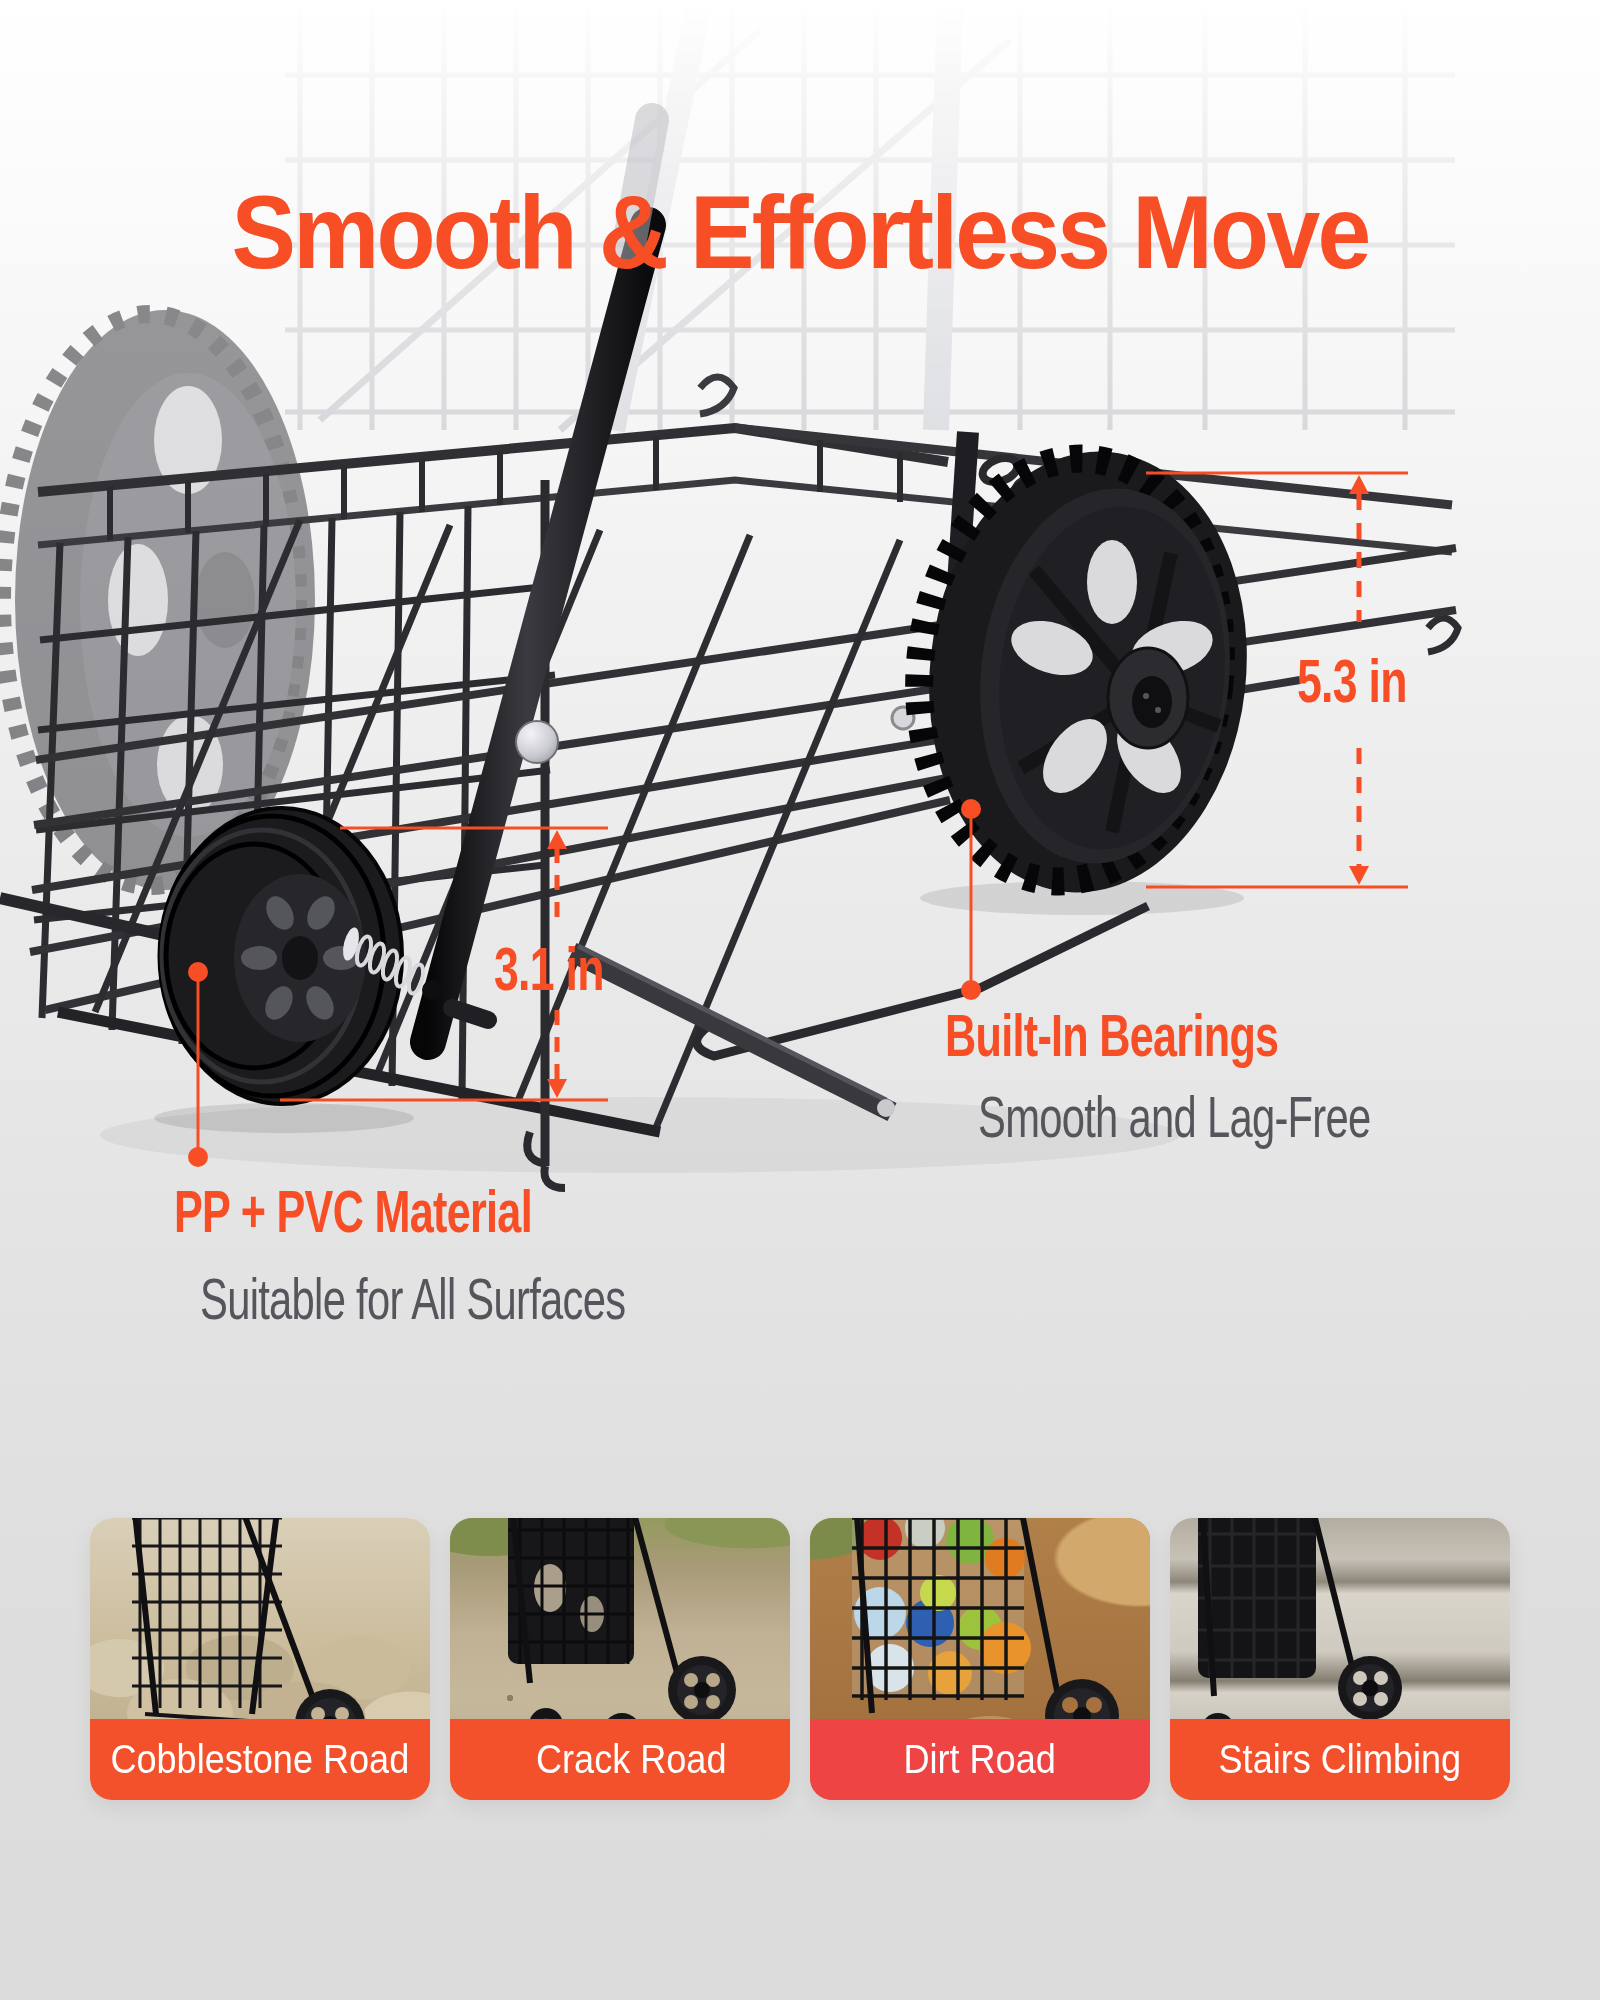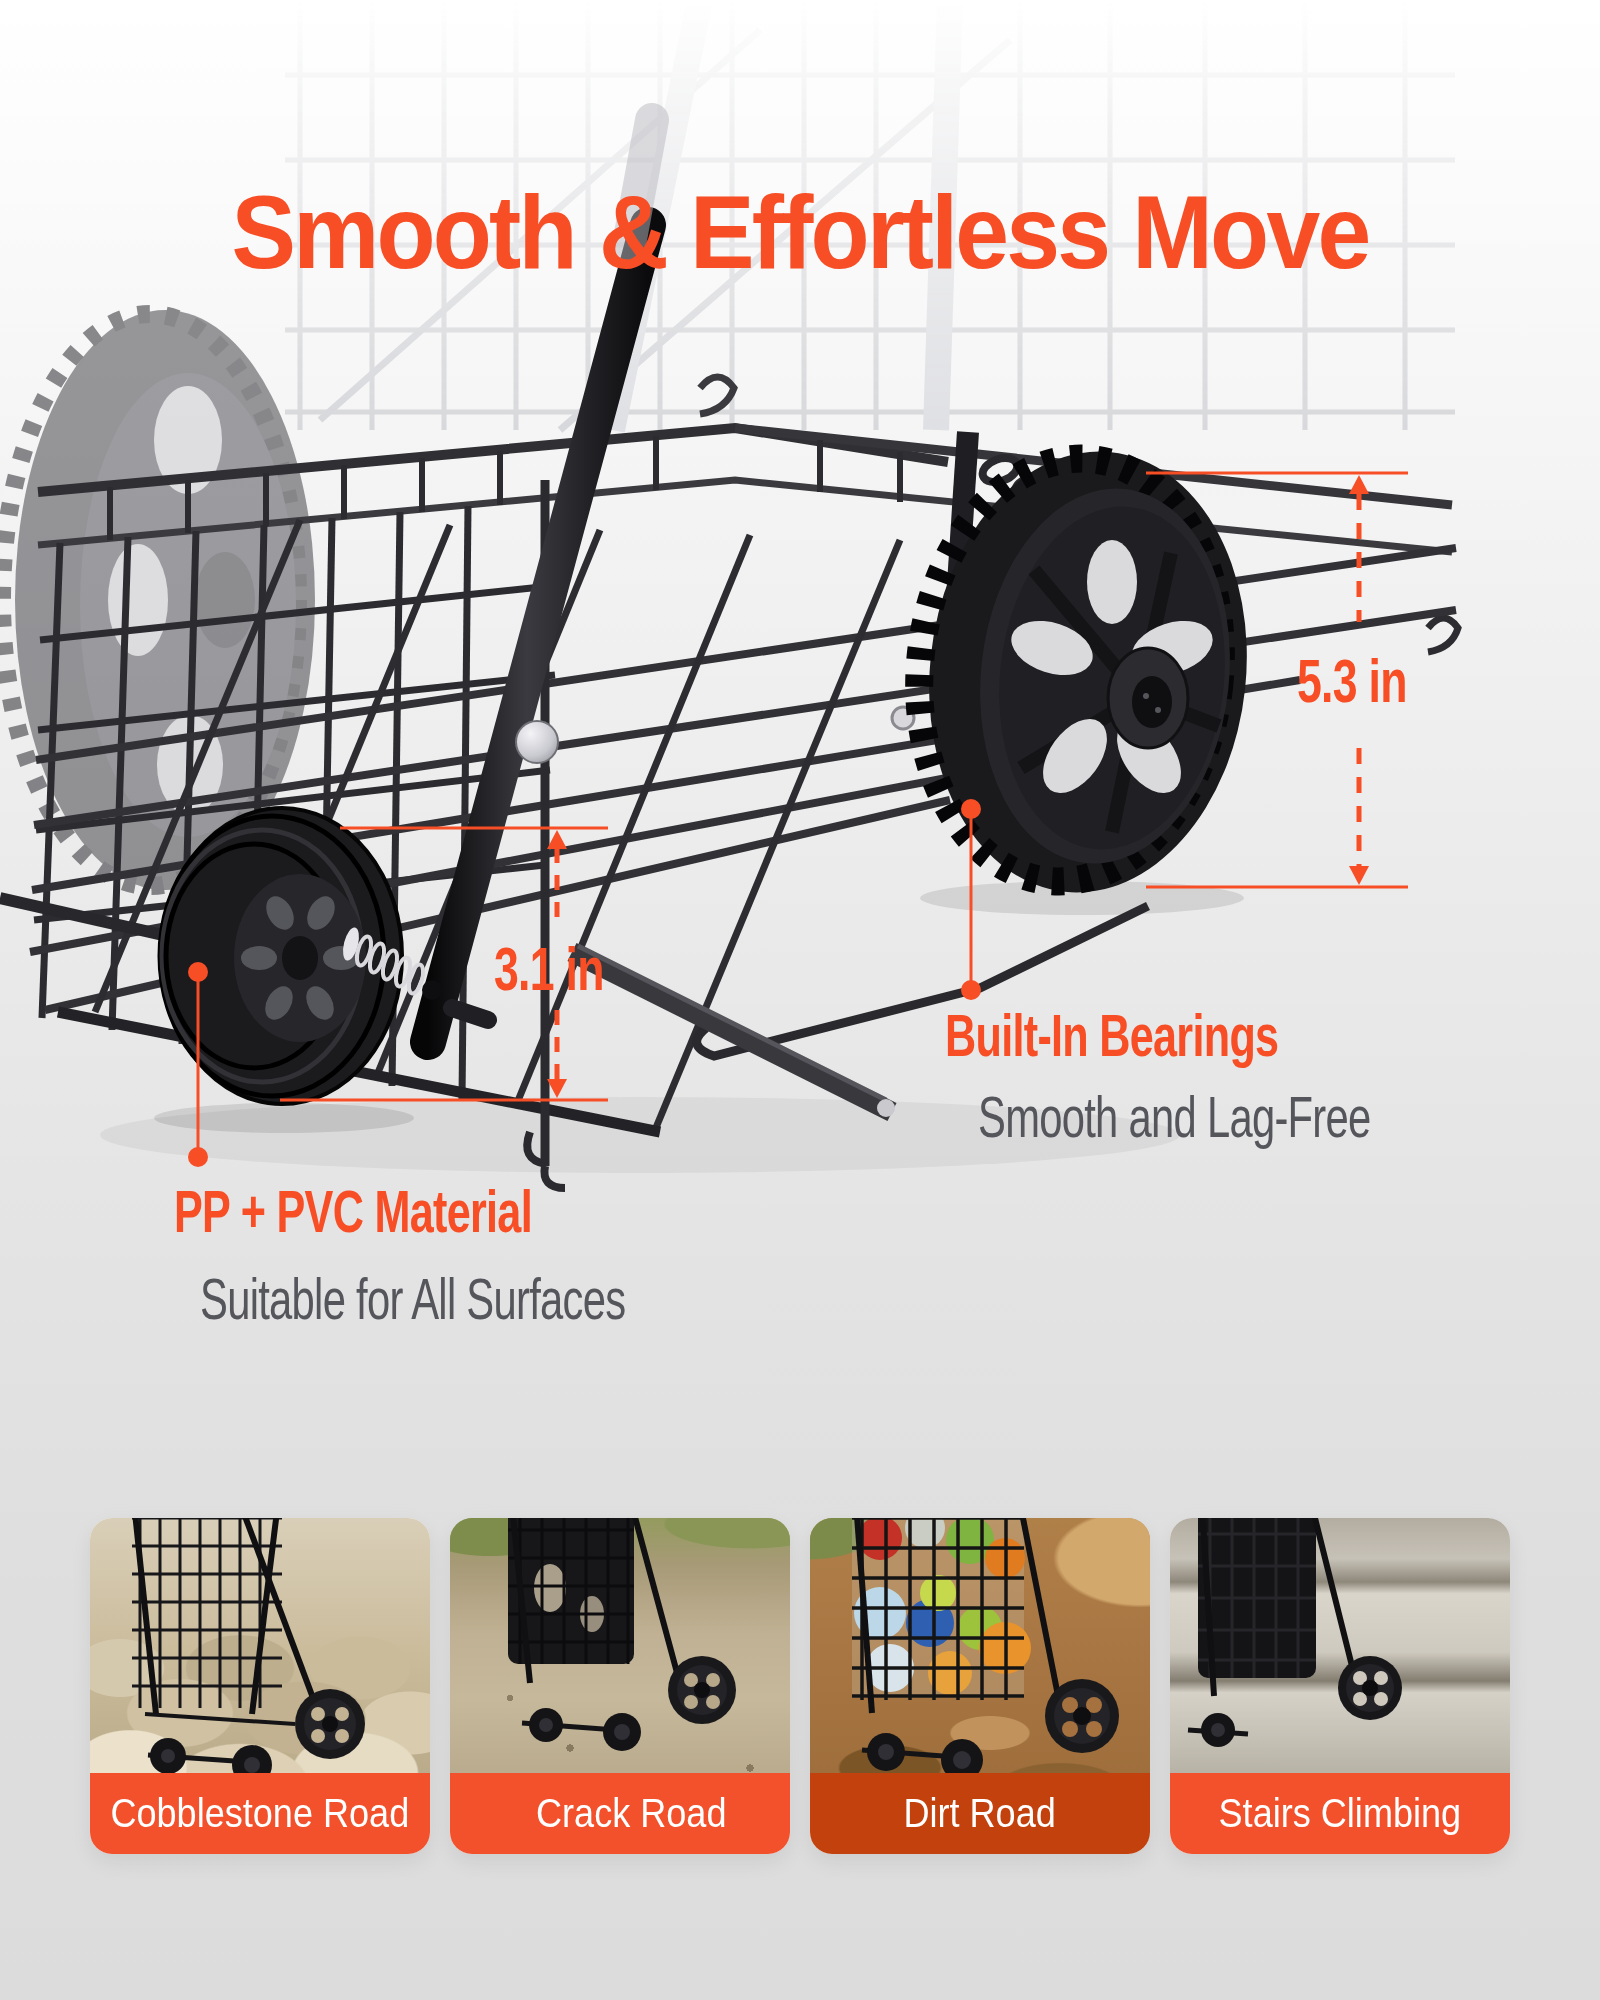--- a/index.html
+++ b/index.html
@@ -18,21 +18,21 @@
   
   .cond{display:inline-block;transform:scaleX(.72);transform-origin:left center;white-space:nowrap;letter-spacing:-1px;}
   .abs{position:absolute;}
   .accent{color:#f74e26;}
   .measure-label{font-size:62px;font-weight:bold;line-height:1;}
   .callout-title{font-size:60px;font-weight:bold;line-height:1;}
   .callout-sub{font-size:58px;font-weight:normal;color:#55565b;line-height:1;}
   
   .cards{position:absolute;left:90px;top:1518px;display:flex;gap:20px;}
   .card{
-    width:340px;height:336px;border-radius:22px;overflow:hidden;background:#fff;
+    width:340px;height:282px;border-radius:22px;overflow:hidden;background:#fff;
     box-shadow:0 8px 20px rgba(0,0,0,.07);position:relative;
   }
   .card .photo{position:relative;width:340px;height:291px;overflow:hidden;}
   .card .photo svg{position:absolute;left:0;top:0;}
   .card .bar{
     position:absolute;left:0;bottom:0;width:340px;height:81px;
     display:flex;align-items:center;justify-content:center;
   }
   .card .bar .lbl{color:#ffffff;font-size:41px;font-weight:500;display:inline-block;transform:scaleX(.88);white-space:nowrap;}
   
@@ -437,21 +437,21 @@
             <circle cx="272" cy="198" r="37" fill="#19191c"></circle>
               <circle cx="272" cy="198" r="28" fill="#232328"></circle>
             <circle cx="260" cy="187" r="8" fill="#a5713f"></circle>
               <circle cx="284" cy="187" r="8" fill="#a5713f"></circle>
             <circle cx="260" cy="211" r="8" fill="#a5713f"></circle>
               <circle cx="284" cy="211" r="8" fill="#a5713f"></circle>
             <circle cx="272" cy="198" r="9" fill="#0e0e10"></circle>
           </g>
         </svg>
       </div>
-      <div class="bar" style="background: #c2410c; justify-content: center;">
+      <div class="bar" style="background: #ef4444; justify-content: center;">
         <span class="lbl">Dirt Road</span>
       </div>
     </div>
 
     <div class="card">
       <div class="photo ph-stairs">
         <svg width="340" height="291" viewBox="0 0 340 291">
           <rect x="28" y="-12" width="118" height="172" rx="10" fill="#141416"></rect>
           <g stroke="#26262a" stroke-width="3" fill="none">
             <path d="M40 -12 V160 M62 -12 V160 M84 -12 V160 M106 -12 V160 M128 -12 V160"></path>

